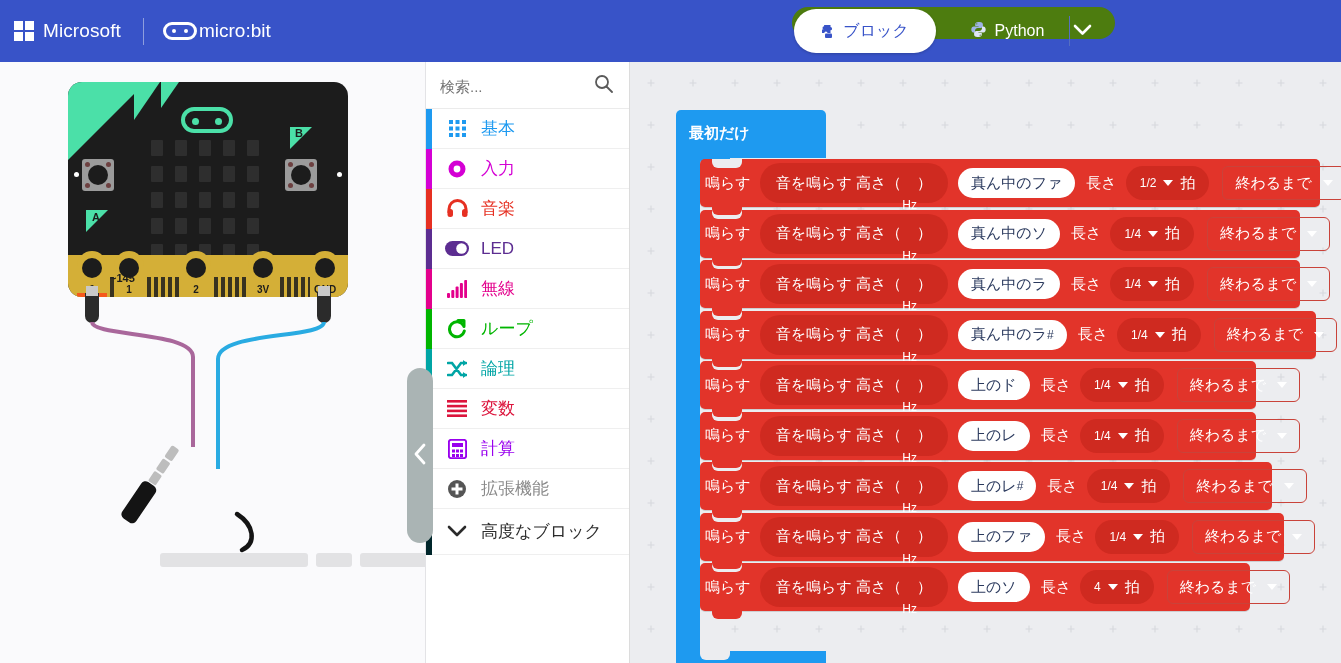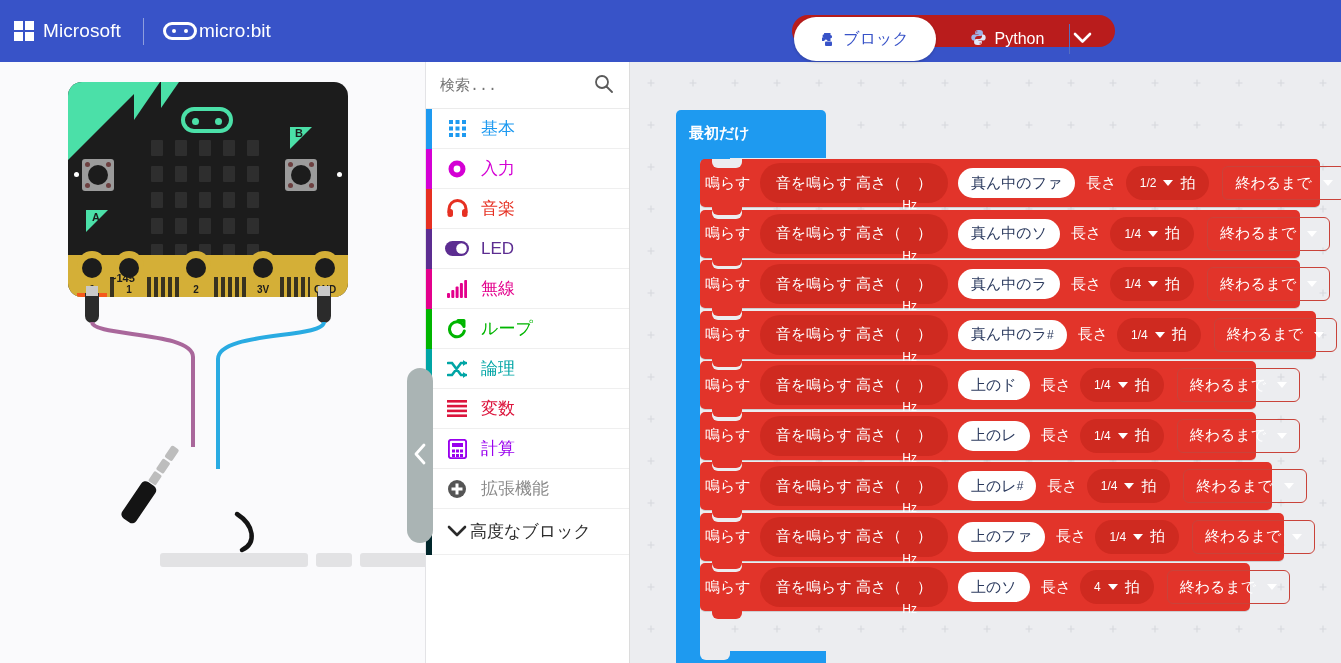--- a/index.html
+++ b/index.html
@@ -22,22 +22,22 @@
   #brand-sep{ width:1px; height:27px; background:#8e9edd; margin:0 19px 0 22px; }
   #mb-logo{ width:34px; height:18px; border:3px solid #fff; border-radius:9px;
     position:relative; display:inline-block; }
   #mb-logo::before,#mb-logo::after{ content:""; position:absolute; top:4px;
     width:4px;height:4px;border-radius:50%;background:#fff; }
   #mb-logo::before{ left:6px; } #mb-logo::after{ right:6px; }
   #mb-name{ color:#fff; font-size:19px; margin-left:2px; }
 
   
   #lang-toggle{
-    position:absolute; left:792px; top:15px; height:32px; width:323px;
-    background:#b91c1c; border-radius:24px; display:flex; align-items:center;
+    position:absolute; left:792px; top:7px; height:32px; width:323px;
+    background:#4d7c0f; border-radius:24px; display:flex; align-items:center;
   }
   #btn-blocks{
     position:absolute; left:2px; top:2px; width:142px; height:44px;
     background:#fff; border-radius:22px; display:flex; align-items:center;
     justify-content:center; gap:7px; cursor:pointer;
     box-shadow:0 1px 3px rgba(0,0,0,.2);
   }
   #btn-blocks .lbl{ color:#3853C8; font-size:16px; }
   .puzzle{ width:15px;height:15px; position:relative; }
   .puzzle svg{ display:block; }
@@ -124,35 +124,35 @@
 
   
   #toolbox{
     position:absolute; left:426px; top:62px; width:204px; height:601px;
     background:#fff; border-right:1px solid #dcdcdc;
   }
   #search-row{ position:relative; height:47px; border-bottom:1px solid #ebebeb;
     display:flex; align-items:center; }
   #search-input{ position:absolute; left:14px; top:10px; width:150px; height:28px;
     border:none; outline:none; font-size:15px; color:#7f1d1d;
-    font-family:Liberation Mono, monospace; background:transparent; }
+    font-family:Liberation Sans, sans-serif; background:transparent; }
   #search-icon{ position:absolute; right:16px; top:12px; }
   .cat{ position:relative; height:40px; display:flex; align-items:center;
     border-bottom:1px solid #efefef; cursor:pointer; }
   .cat .stripe{ position:absolute; left:0; top:0; width:6px; height:40px; }
   .cat .ci{ width:26px; margin-left:18px; display:flex; align-items:center;
     justify-content:center; }
   .cat .cl{ font-size:17px; margin-left:11px; }
   #adv-row{ position:relative; height:46px; display:flex; align-items:center;
     border-bottom:1px solid #efefef; cursor:pointer; }
   #adv-row .stripe{ position:absolute; left:0; top:0; width:6px; height:46px;
     background:#00262B; }
   #adv-row .ci{ width:26px; margin-left:18px; display:flex; align-items:center;
     justify-content:center; }
-  #adv-row .cl{ font-size:17px; color:#2b2b2b; }
+  #adv-row .cl{ font-size:17px; margin-left:11px; color:#2b2b2b; }
 
   
   #collapse{
     position:absolute; left:407px; top:368px; width:26px; height:175px;
     background:#aab4b4; border-radius:13px; display:flex; align-items:center;
     justify-content:center; cursor:pointer; z-index:40;
   }
 
   
   #workspace{

